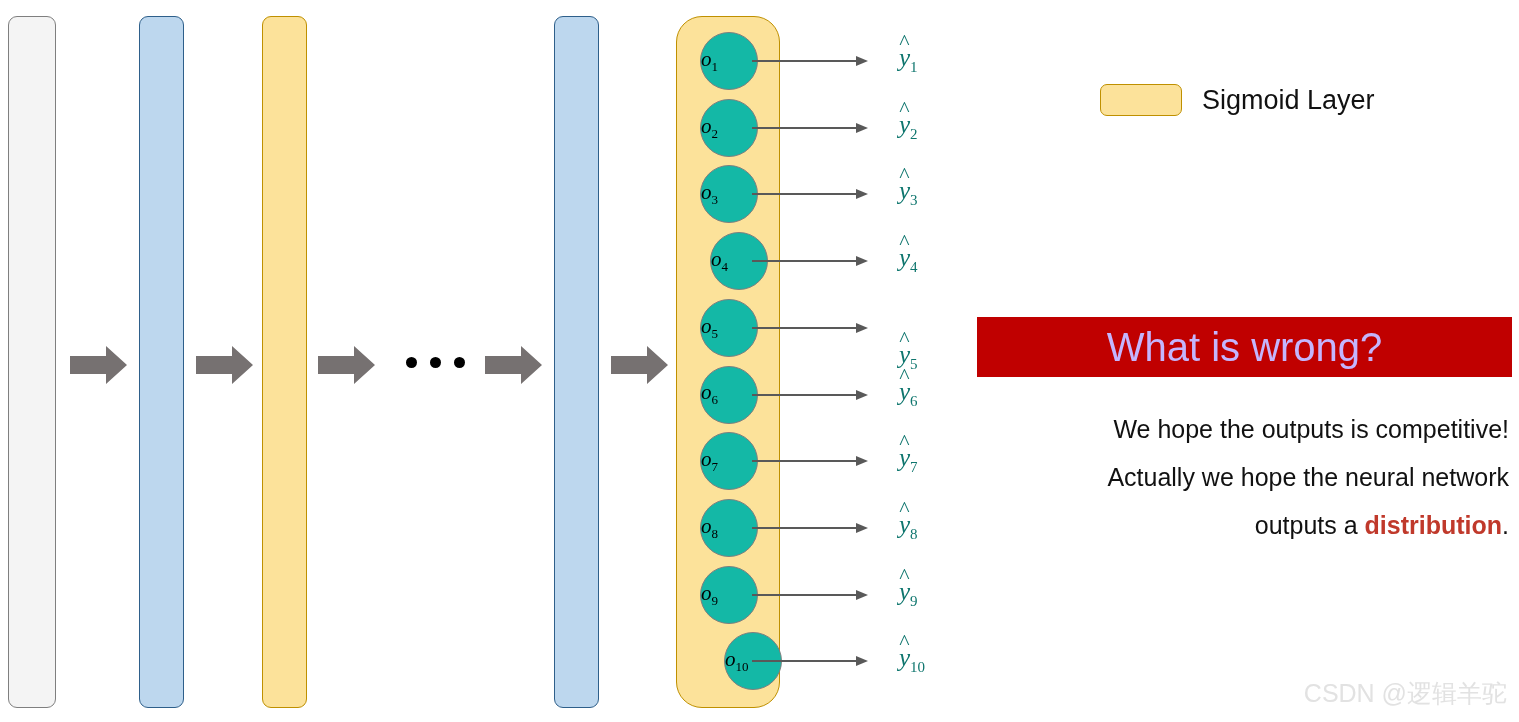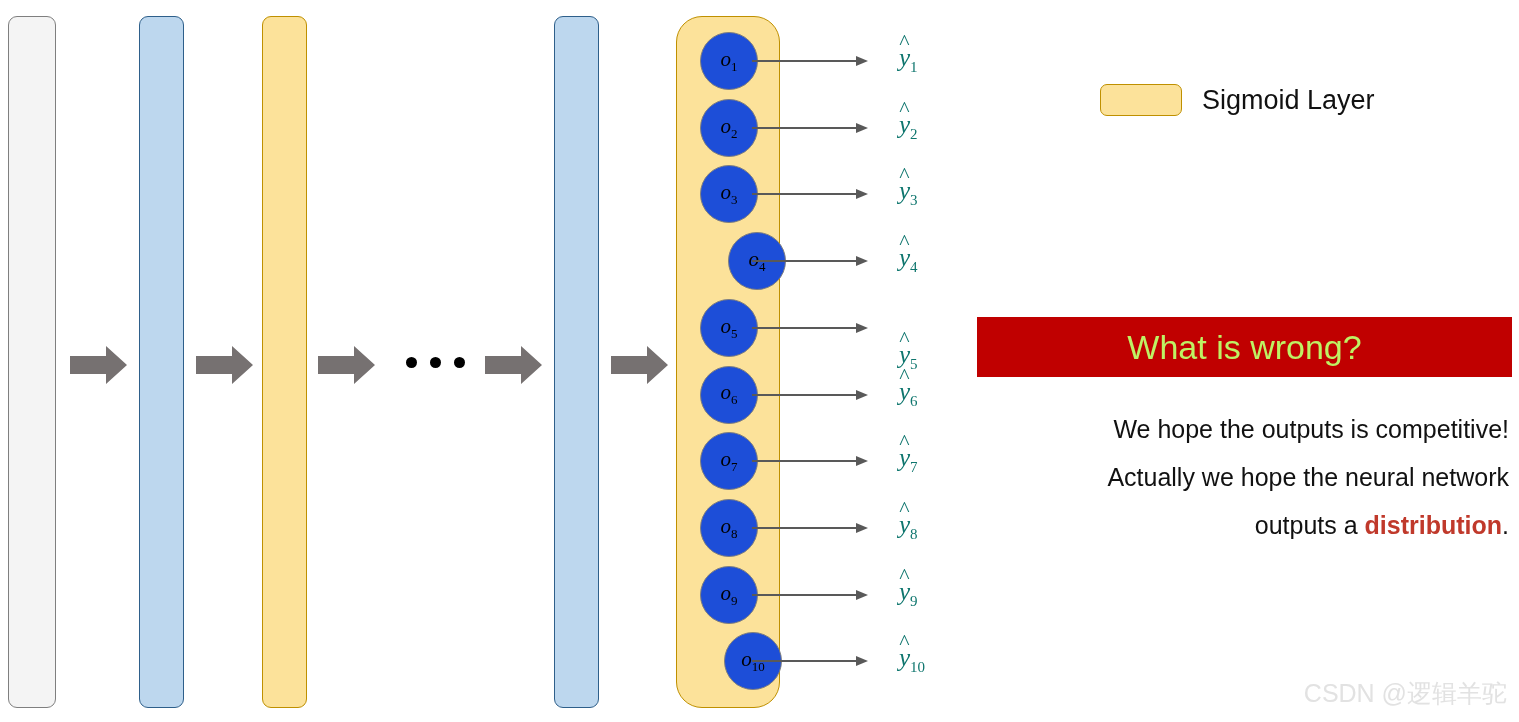--- a/index.html
+++ b/index.html
@@ -19,22 +19,22 @@
   .blockarrow svg{display:block;}
 
   
   .ellipsis{position:absolute;display:flex;gap:13px;align-items:center;}
   .ellipsis i{display:block;width:11px;height:11px;border-radius:50%;background:#000;}
 
   
   .outbox{position:absolute;background:#fce29a;border:1.8px solid #bf9000;
           border-radius:26px;box-sizing:border-box;}
   .neuron{position:absolute;width:58px;height:58px;border-radius:50%;
-          background:#1d4ed8;border:1.5px solid #7f7f7f;box-sizing:border-box;
-          display:flex;align-items:center;justify-content:center;}
+          background:#14b8a6;border:1.5px solid #7f7f7f;box-sizing:border-box;
+          display:flex;align-items:center;justify-content:flex-start;}
   .neuron span{font-family:"Liberation Serif",serif;font-style:italic;
                font-size:21px;color:#000;letter-spacing:0;}
   .neuron span sub{font-size:13px;font-style:normal;
                    font-family:"Liberation Serif",serif;}
 
   .outarrow{position:absolute;height:12px;}
   .outarrow svg{display:block;}
 
   .yhat{position:absolute;font-family:"Liberation Serif",serif;
         font-size:25px;color:#0f766e;white-space:nowrap;}
@@ -47,21 +47,21 @@
   .legend{position:absolute;}
   .legrow{position:absolute;display:flex;align-items:center;}
   .swatch{width:82px;height:32px;border-radius:7px;box-sizing:border-box;}
   .swatch.linear{background:#bdd7ee;border:1.8px solid #2e5f8a;}
   .swatch.sigmoid{background:#fce29a;border:1.8px solid #bf9000;}
   .swatch.input{background:#f2f2f2;border:1.8px solid #808080;}
   .leglabel{margin-left:20px;font-size:27px;color:#111;white-space:nowrap;}
 
   
   .banner{position:absolute;display:flex;align-items:center;justify-content:center;}
-  .banner span{color:#bef264;font-size:34px;white-space:nowrap;}
+  .banner span{color:#c4b5fd;font-size:40px;white-space:nowrap;}
 
   .copy{position:absolute;font-size:25px;color:#111;line-height:48px;}
   .copy b{font-weight:bold;}
 
   .watermark{position:absolute;color:#e2e2e2;font-size:25px;white-space:nowrap;}
 </style>
 </head>
 <body>
 
 <div class="stage">
@@ -111,21 +111,21 @@
   <div id="neurons">
       <div class="neuron" style="left: 700px; top: 32px;">
         <span>o<sub>1</sub></span>
       </div>
       <div class="neuron" style="left: 700px; top: 98.7px;">
         <span>o<sub>2</sub></span>
       </div>
       <div class="neuron" style="left: 700px; top: 165.4px;">
         <span>o<sub>3</sub></span>
       </div>
-      <div class="neuron" style="left: 728px; top: 232.1px;">
+      <div class="neuron" style="left: 710px; top: 232.1px;">
         <span>o<sub>4</sub></span>
       </div>
       <div class="neuron" style="left: 700px; top: 298.8px;">
         <span>o<sub>5</sub></span>
       </div>
       <div class="neuron" style="left: 700px; top: 365.5px;">
         <span>o<sub>6</sub></span>
       </div>
       <div class="neuron" style="left: 700px; top: 432.2px;">
         <span>o<sub>7</sub></span>

